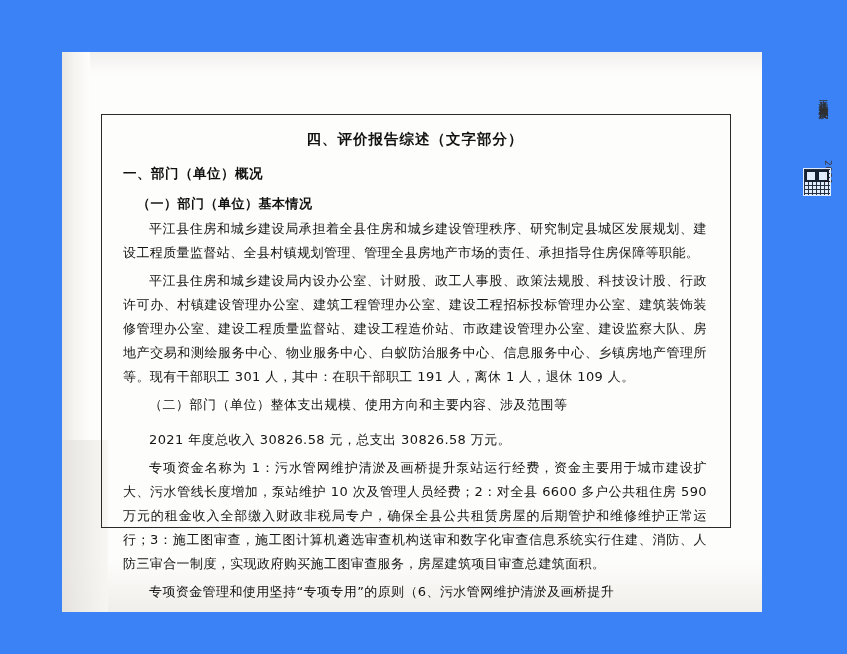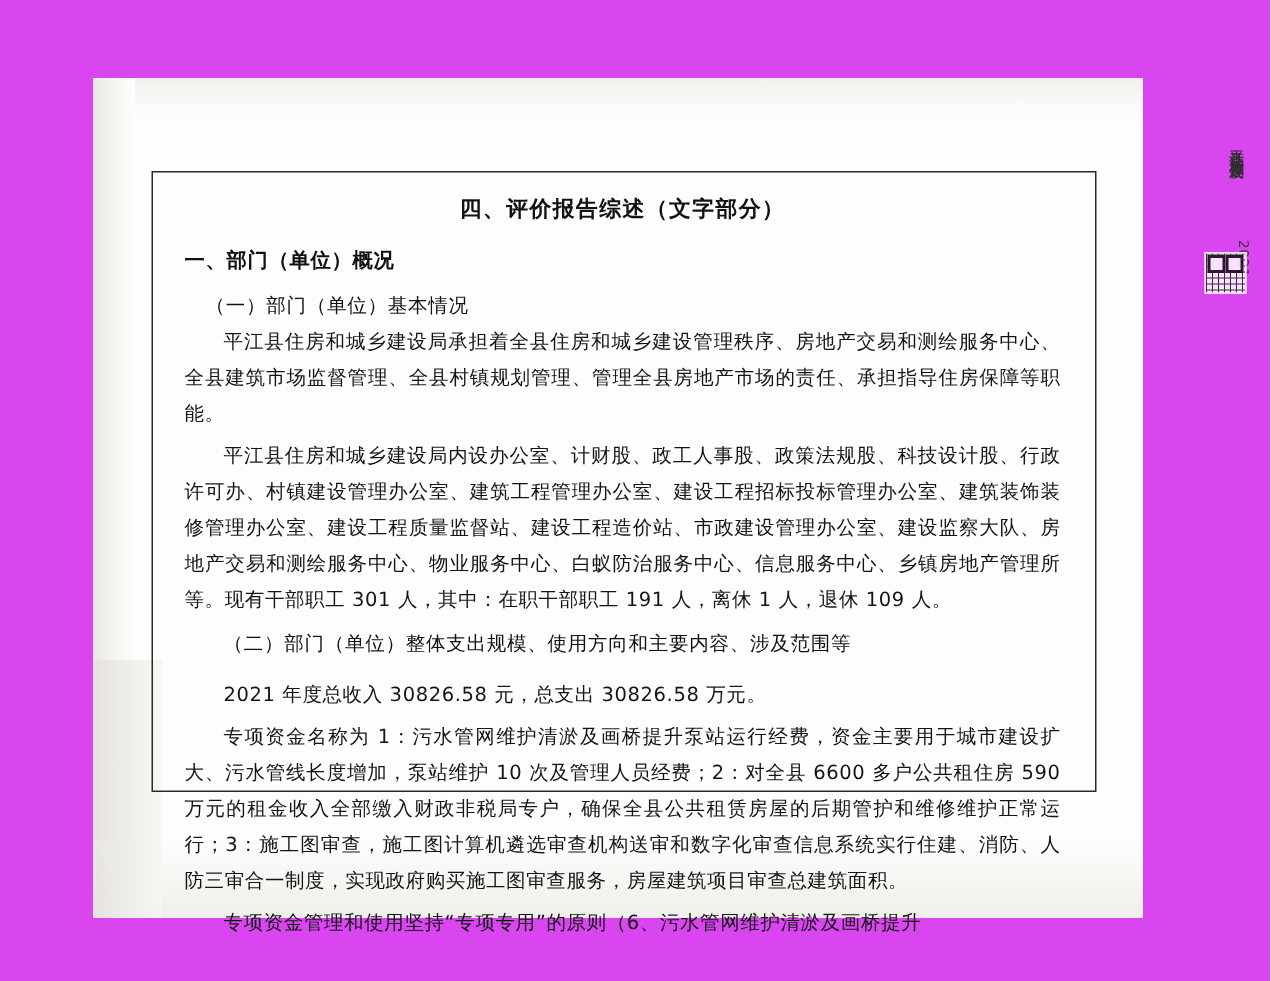--- a/index.html
+++ b/index.html
@@ -4,21 +4,21 @@
 <style>
   html, body {
     margin: 0;
     padding: 0;
     background: #ffffff;
   }
   #page {
     position: relative;
     width: 847px;
     height: 654px;
-    background: #d946ef;
+    background: #3b82f6;
     overflow: hidden;
     font-family: "DejaVu Sans", "Liberation Sans", sans-serif;
   }
   
   .scan {
     position: absolute;
     left: 62px;
     top: 52px;
     width: 700px;
     height: 560px;
@@ -80,21 +80,21 @@
     color: #121212;
   }
   .sec-h1 {
     font-size: 13.5px;
     font-weight: bold;
     margin: 16px 0 12px 22px;
     letter-spacing: .5px;
   }
   .sec-h2 {
     font-size: 13px;
-    font-weight: normal;
+    font-weight: bold;
     margin: 7px 0 0 36px;
     letter-spacing: .5px;
   }
   .para {
     font-size: 13px;
     line-height: 24px;
     margin: 4px 22px 0 22px;
     text-align: justify;
     text-justify: inter-ideograph;
     text-indent: 2em;
@@ -169,21 +169,21 @@
   <div class="page-noise-left"></div>
 
   <div class="doc-frame"></div>
 
   <div class="doc-inner">
     <div class="doc-title">四、评价报告综述（文字部分）</div>
 
     <div class="sec-h1">一、部门（单位）概况</div>
     <div class="sec-h2">（一）部门（单位）基本情况</div>
 
-    <div class="para">平江县住房和城乡建设局承担着全县住房和城乡建设管理秩序、房地产交易和测绘服务中心、全县建筑市场监督管理、全县村镇规划管理、管理全县房地产市场的责任、承担指导住房保障等职能。</div>
+    <div class="para">平江县住房和城乡建设局承担着全县住房和城乡建设管理秩序、研究制定县城区发展规划、建设工程质量监督站、全县村镇规划管理、管理全县房地产市场的责任、承担指导住房保障等职能。</div>
     <div class="para">平江县住房和城乡建设局内设办公室、计财股、政工人事股、政策法规股、科技设计股、行政许可办、村镇建设管理办公室、建筑工程管理办公室、建设工程招标投标管理办公室、建筑装饰装修管理办公室、建设工程质量监督站、建设工程造价站、市政建设管理办公室、建设监察大队、房地产交易和测绘服务中心、物业服务中心、白蚁防治服务中心、信息服务中心、乡镇房地产管理所等。现有干部职工 301 人，其中：在职干部职工 191 人，离休 1 人，退休 109 人。</div>
 
     <div class="sec-h2" style="margin-left:22px; text-indent:2em; font-weight:normal;">（二）部门（单位）整体支出规模、使用方向和主要内容、涉及范围等</div>
 
     <div class="para tight">2021 年度总收入 30826.58 元，总支出 30826.58 万元。</div>
     <div class="para">专项资金名称为 1：污水管网维护清淤及画桥提升泵站运行经费，资金主要用于城市建设扩大、污水管线长度增加，泵站维护 10 次及管理人员经费；2：对全县 6600 多户公共租住房 590 万元的租金收入全部缴入财政非税局专户，确保全县公共租赁房屋的后期管护和维修维护正常运行；3：施工图审查，施工图计算机遴选审查机构送审和数字化审查信息系统实行住建、消防、人防三审合一制度，实现政府购买施工图审查服务，房屋建筑项目审查总建筑面积。</div>
     <div class="para">专项资金管理和使用坚持“专项专用”的原则（6、污水管网维护清淤及画桥提升</div>
   </div>
 
   <div class="side-text">平江县住房和城乡建设局</div>

